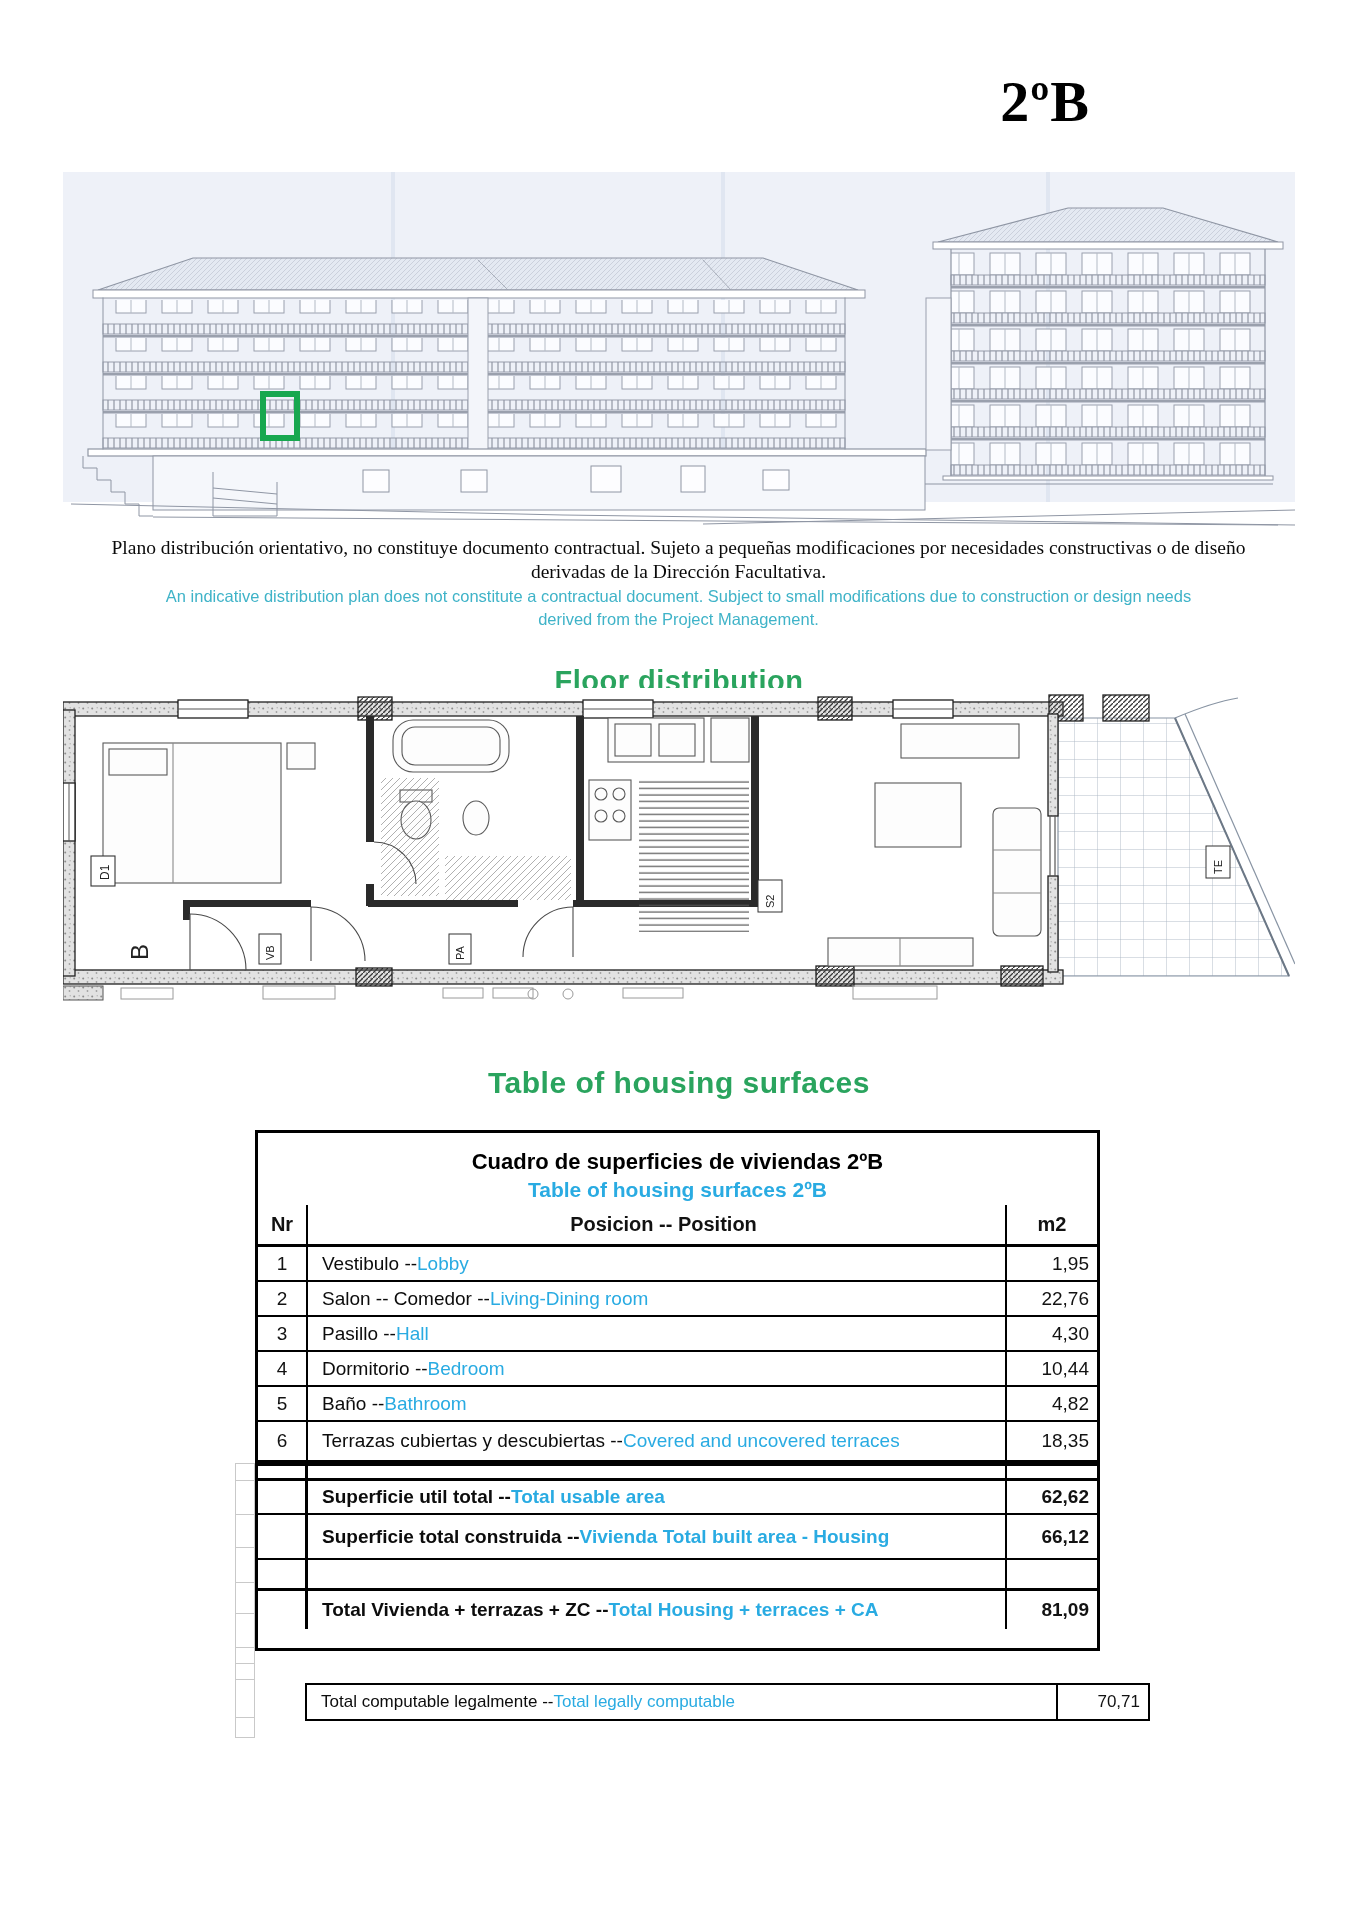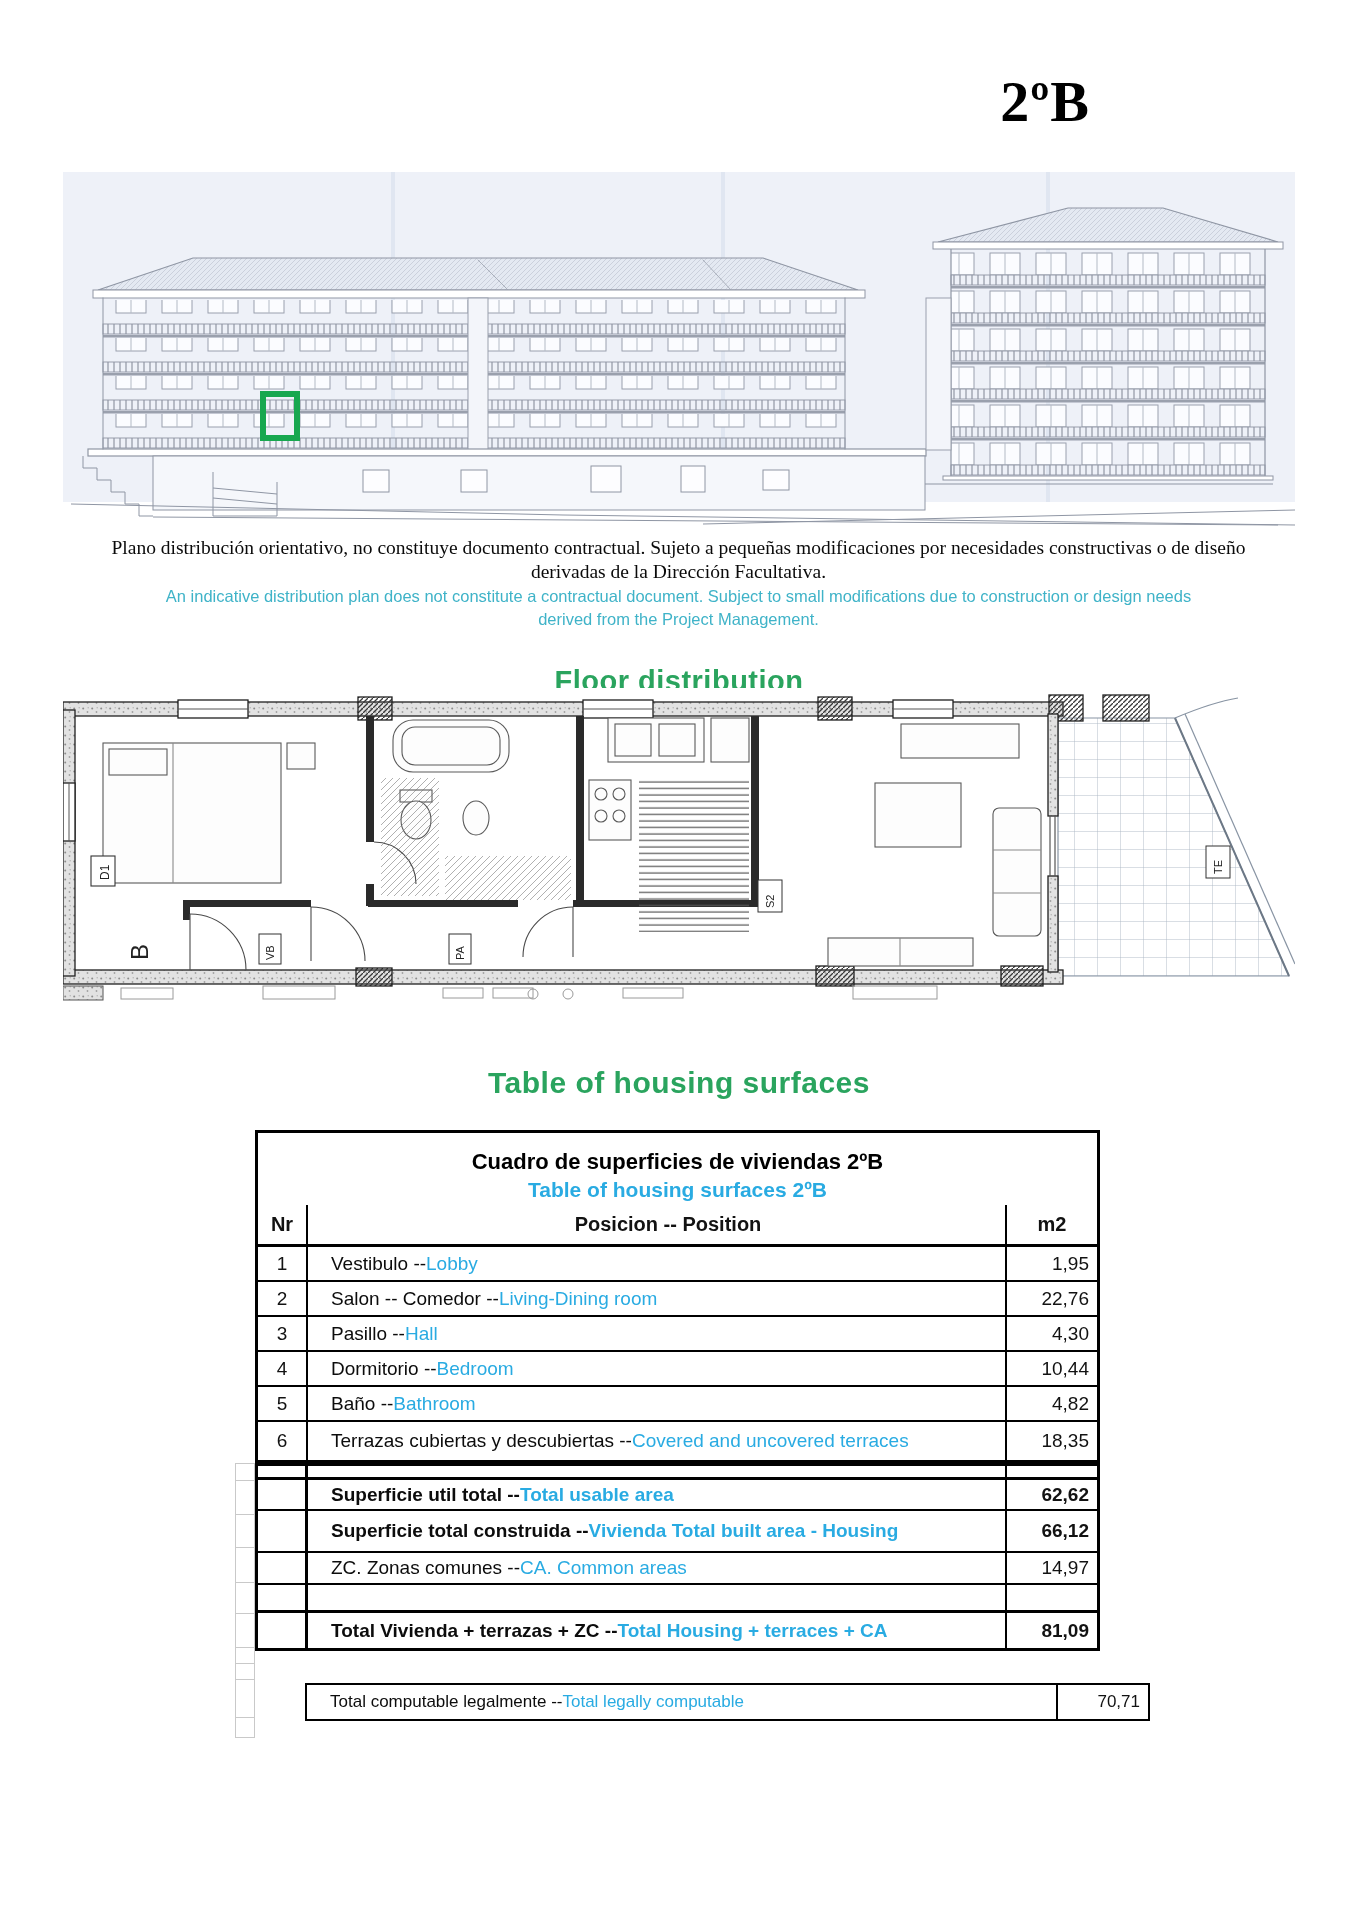--- a/index.html
+++ b/index.html
@@ -44,21 +44,21 @@
   
   #table-wrap{left:235px;top:1130px;width:866px;height:594px;font-size:19px;}
   #table-wrap .band{position:absolute;left:20px;width:845px;background:#fff;}
   .t-header{top:0;height:90px;border:3px solid #000;text-align:center;
             display:flex;flex-direction:column;justify-content:center;gap:3px;}
   .t-header .es{font-size:22px;font-weight:bold;color:#000;}
   .t-header .en{font-size:21px;font-weight:bold;color:var(--cyan);}
   .t-colhead{top:75px;height:42px;border:3px solid #000;border-top:none;display:flex;font-weight:bold;font-size:20px;}
   .t-colhead .c{display:flex;align-items:center;justify-content:center;}
   .c-nr{width:50px;border-right:2px solid #000;flex:none;}
-  .c-pos{flex:1;padding-left:23px;display:flex;align-items:center;}
+  .c-pos{flex:1;padding-left:14px;display:flex;align-items:center;}
   .c-m2{width:92px;border-left:2px solid #000;flex:none;display:flex;align-items:center;justify-content:flex-end;padding-right:8px;}
   .t-data{top:117px;height:216px;border:3px solid #000;border-top:none;display:flex;flex-direction:column;}
   .t-row{height:35px;display:flex;border-bottom:2px solid #000;}
   .t-row:last-child{border-bottom:none;flex:1;}
   .t-row .c-nr{display:flex;align-items:center;justify-content:center;}
   .es-txt{color:#0c0c0c;} .en-txt{color:var(--cyan);}
   .t-summary{top:333px;height:188px;border:3px solid #000;display:flex;flex-direction:column;}
   .s-row{display:flex;}
   .s-row .sp{width:50px;border-right:3px solid #000;flex:none;}
   .s-row .c-pos{font-weight:bold;}
@@ -421,28 +421,20 @@
         <div class="c-m2">62,62</div>
       </div>
       <div class="s-row" style="height: 45px; border-bottom: 2px solid rgb(0, 0, 0);">
         <div class="sp"></div>
         <div class="c-pos">
           <span class="es-txt">Superficie total construida -- </span>
           <span class="en-txt">Vivienda Total built area - Housing</span>
         </div>
         <div class="c-m2">66,12</div>
       </div>
-      <div class="s-row normal" style="height: 35px; border-bottom: 2px solid rgb(0, 0, 0);">
-        <div class="sp"></div>
-        <div class="c-pos">
-          <span class="es-txt">ZC. Zonas comunes  -- </span>
-          <span class="en-txt">CA. Common areas</span>
-        </div>
-        <div class="c-m2">14,97</div>
-      </div>
       <div class="s-row" style="height: 31px; border-bottom: 3px solid rgb(0, 0, 0);">
         <div class="sp"></div>
         <div class="c-pos">
           <span class="es-txt"></span>
           <span class="en-txt"></span>
         </div>
         <div class="c-m2"></div>
       </div>
       <div class="s-row" style="height: 38px; border-bottom: none;">
         <div class="sp"></div>

